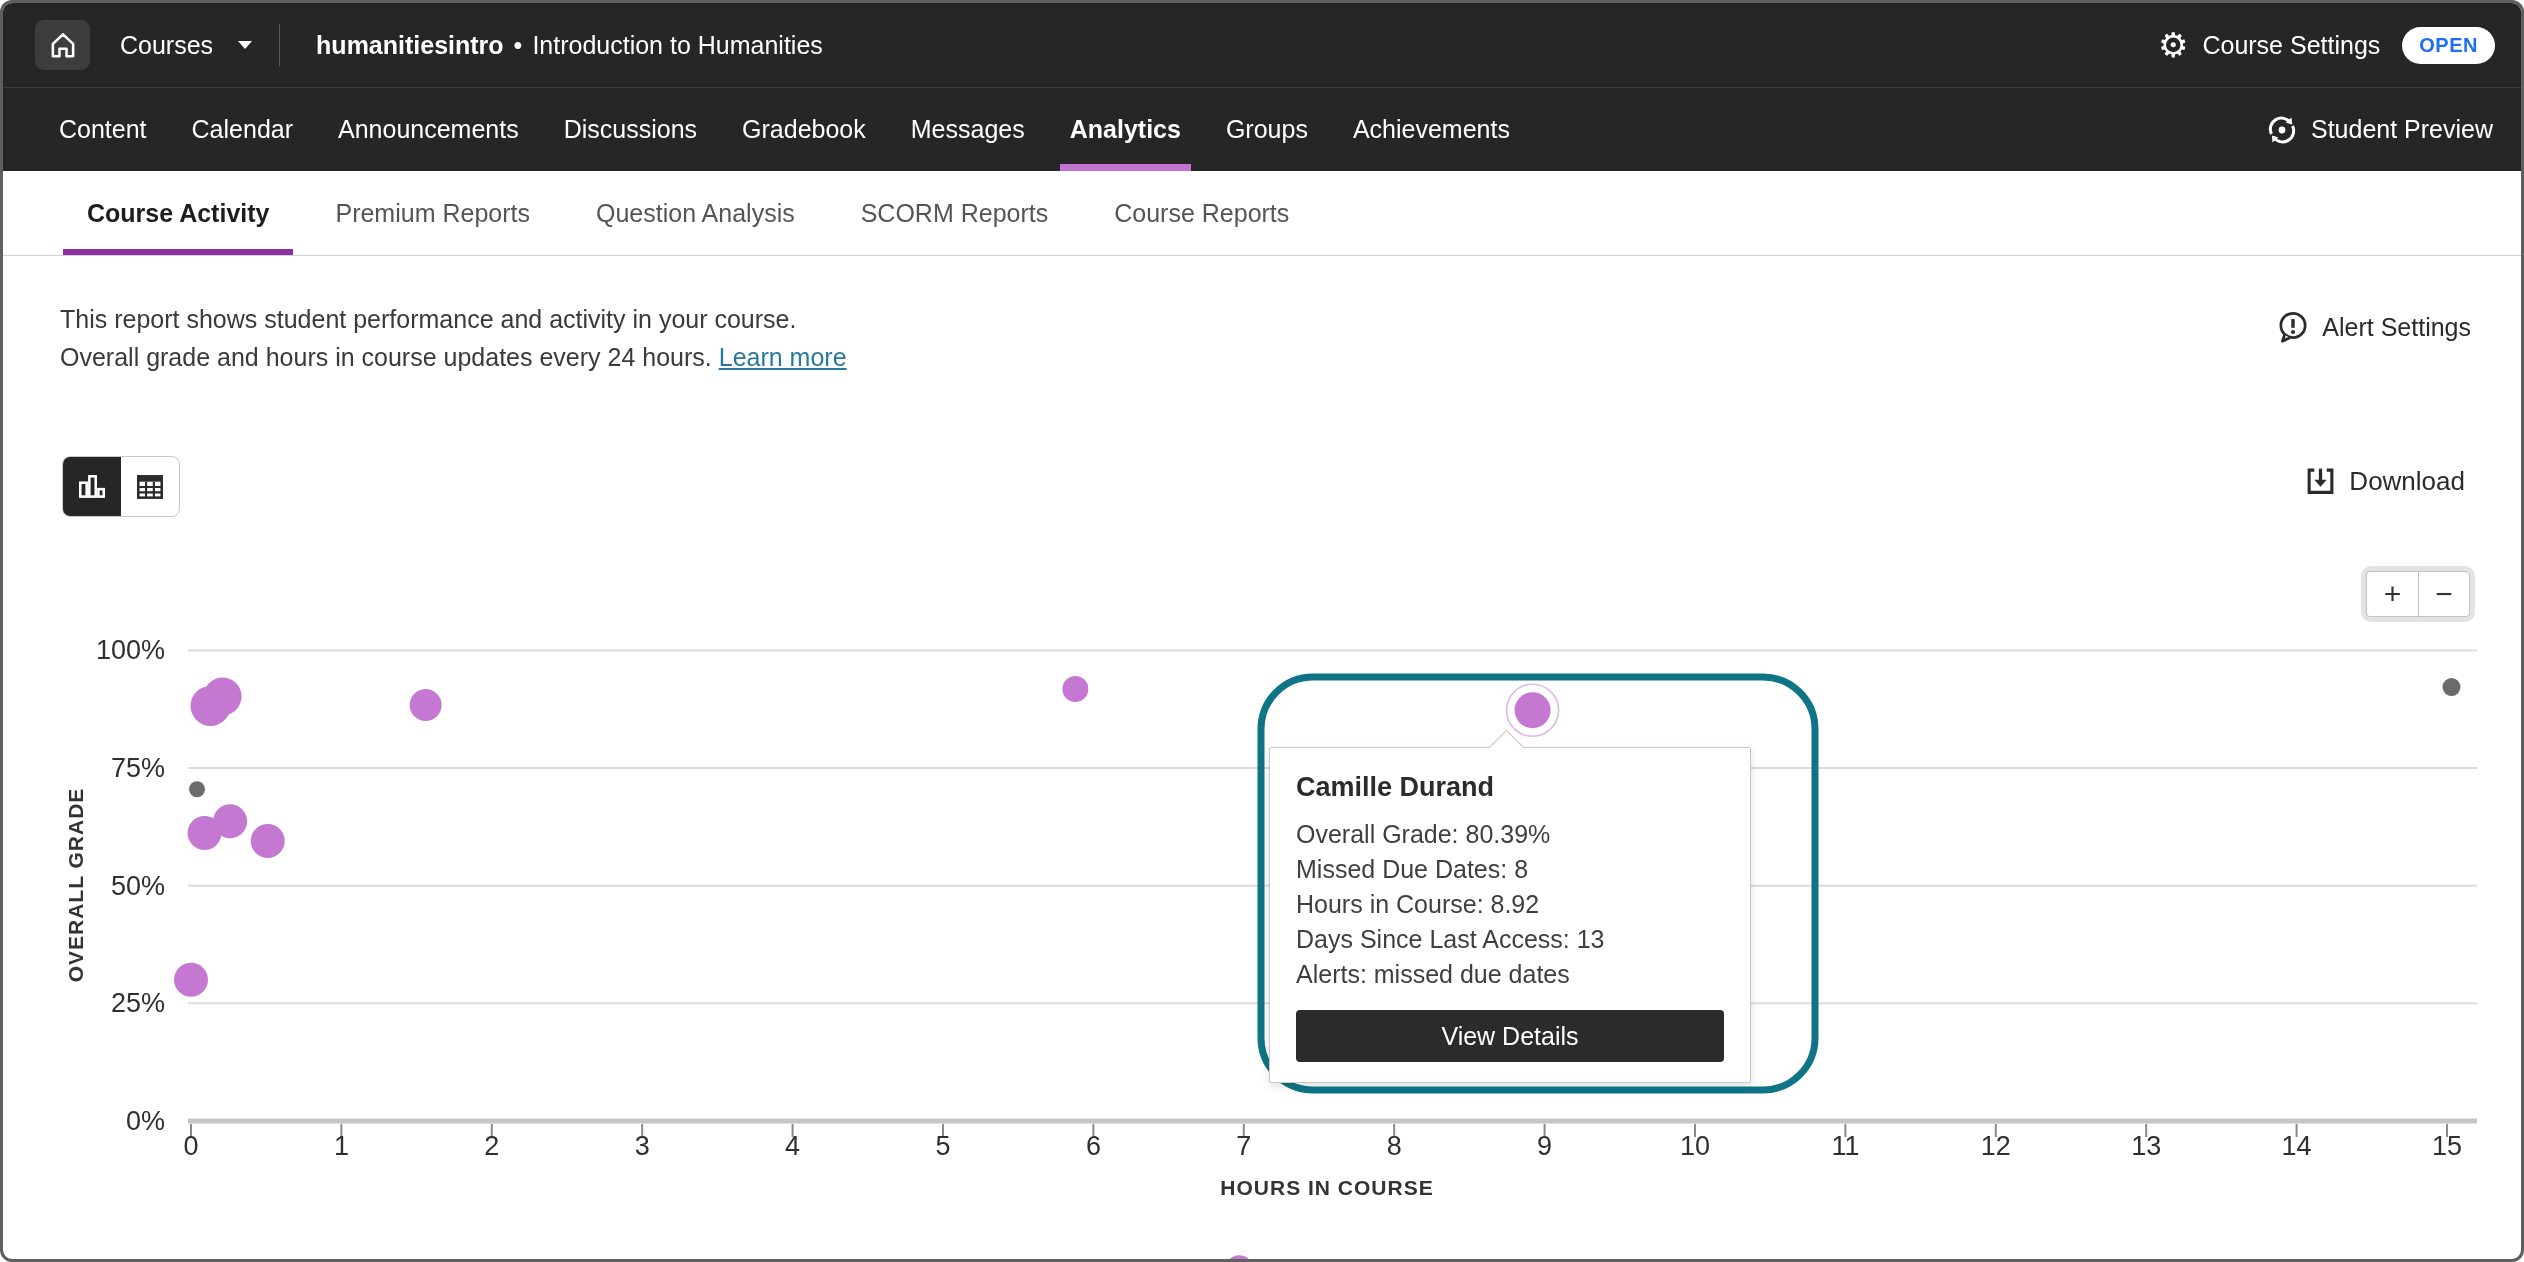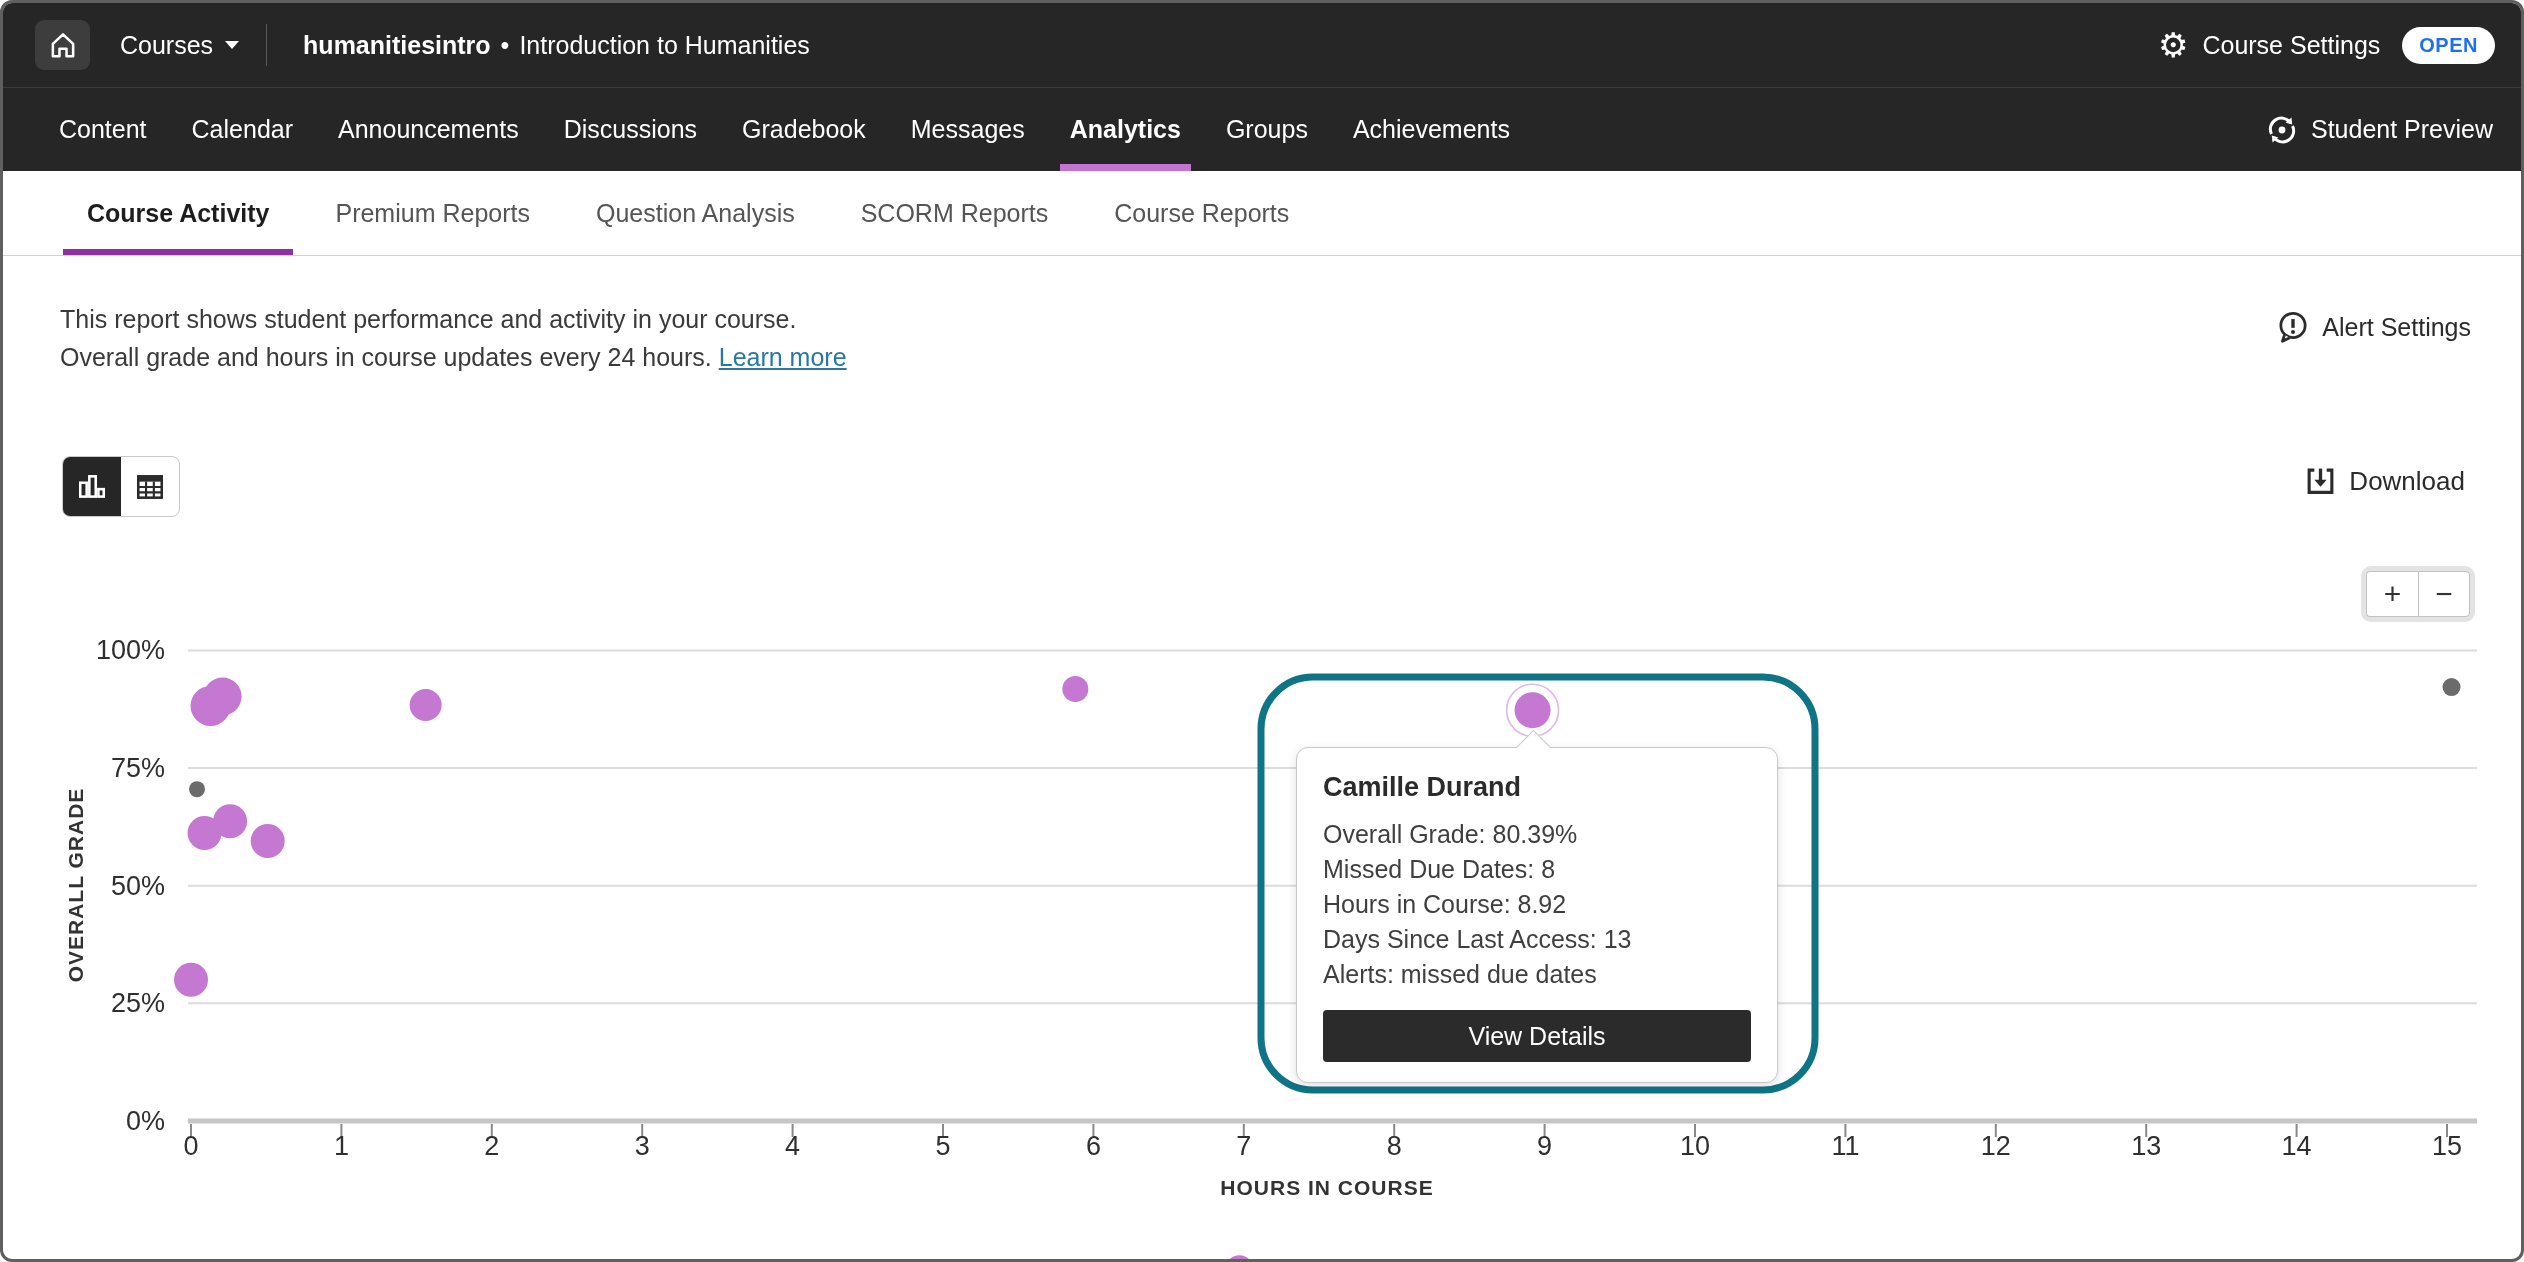--- a/index.html
+++ b/index.html
@@ -9,21 +9,21 @@
   }
   *{box-sizing:border-box;margin:0;padding:0;}
   body{background:#fff;font-family:"Liberation Sans",sans-serif;}
   .frame{position:relative;width:2524px;height:1262px;border:3px solid #5f5f5f;
     border-radius:12px;overflow:hidden;background:#fff;}
   
   .topbar{height:84px;background:var(--dark);display:flex;align-items:center;
     padding:0 26px 0 32px;color:#fff;}
   .home-btn{width:55px;height:50px;background:#3d3d3d;border-radius:9px;
     display:flex;align-items:center;justify-content:center;cursor:pointer;}
-  .courses{display:flex;align-items:center;gap:11px;margin-left:30px;font-size:25px;cursor:pointer;}
+  .courses{display:flex;align-items:center;gap:24px;margin-left:30px;font-size:25px;cursor:pointer;}
   .vdiv{width:1px;height:42px;background:#5a5a5a;margin:0 36px 0 26px;}
   .crumb{font-size:25px;display:flex;align-items:center;gap:10px;}
   .crumb b{font-weight:bold;}
   .topbar-right{margin-left:auto;display:flex;align-items:center;gap:14px;}
   .gear{font-size:34px;line-height:1;color:#fff;font-family:"DejaVu Sans",sans-serif;}
   .settings-label{font-size:25px;}
   .open-badge{background:#fff;color:var(--blue);font-weight:bold;font-size:20px;
     padding:7px 17px;border-radius:999px;margin-left:8px;letter-spacing:.5px;cursor:pointer;}
   
   .navbar{height:84px;background:var(--dark);border-top:1px solid #3c3c3c;
@@ -64,22 +64,22 @@
   
   svg.chart{position:absolute;left:0;top:0;pointer-events:none;}
   svg.chart text{font-family:"Liberation Sans",sans-serif;}
   .grid-line{stroke:#dcdcdc;stroke-width:2;}
   .axis-line{stroke:#c6c6c6;stroke-width:5;}
   .tick-mark{stroke:#8a8a8a;stroke-width:2;}
   .tick-label{font-size:27px;fill:#2f2f2f;}
   .axis-title{font-size:21px;font-weight:bold;fill:#333;letter-spacing:1px;}
   .sel-ring{fill:none;stroke:var(--teal);stroke-width:7;}
   
-  .tooltip{position:absolute;left:1293px;top:744px;width:482px;background:#fff;
-    border:1px solid #c9c9c9;border-radius:12px;box-shadow:0 3px 10px rgba(0,0,0,.13);
+  .tooltip{position:absolute;left:1266px;top:744px;width:482px;background:#fff;
+    border:1px solid #c9c9c9;border-radius:2px;box-shadow:0 3px 10px rgba(0,0,0,.13);
     padding:24px 26px 20px;}
   .tooltip .pointer{position:absolute;top:-13px;left:224px;width:25px;height:25px;background:#fff;
     border-left:1px solid #c9c9c9;border-top:1px solid #c9c9c9;transform:rotate(45deg);}
   .tt-name{font-size:27px;font-weight:bold;color:#2b2b2b;margin-bottom:14px;}
   .tt-line{font-size:25px;color:#3f3f3f;line-height:35px;}
   .tt-btn{margin-top:18px;width:100%;height:52px;background:var(--btn-dark);color:#fff;
     border:none;border-radius:4px;font-size:25px;font-family:"Liberation Sans",sans-serif;cursor:pointer;}
 </style>
 </head>
 <body>

